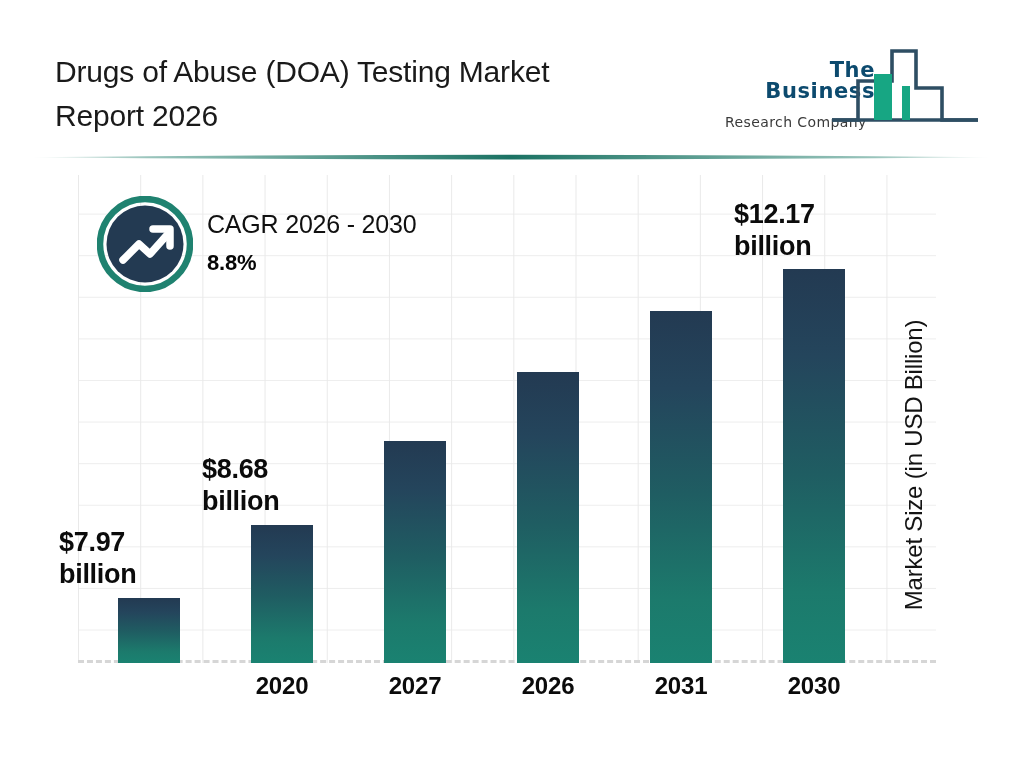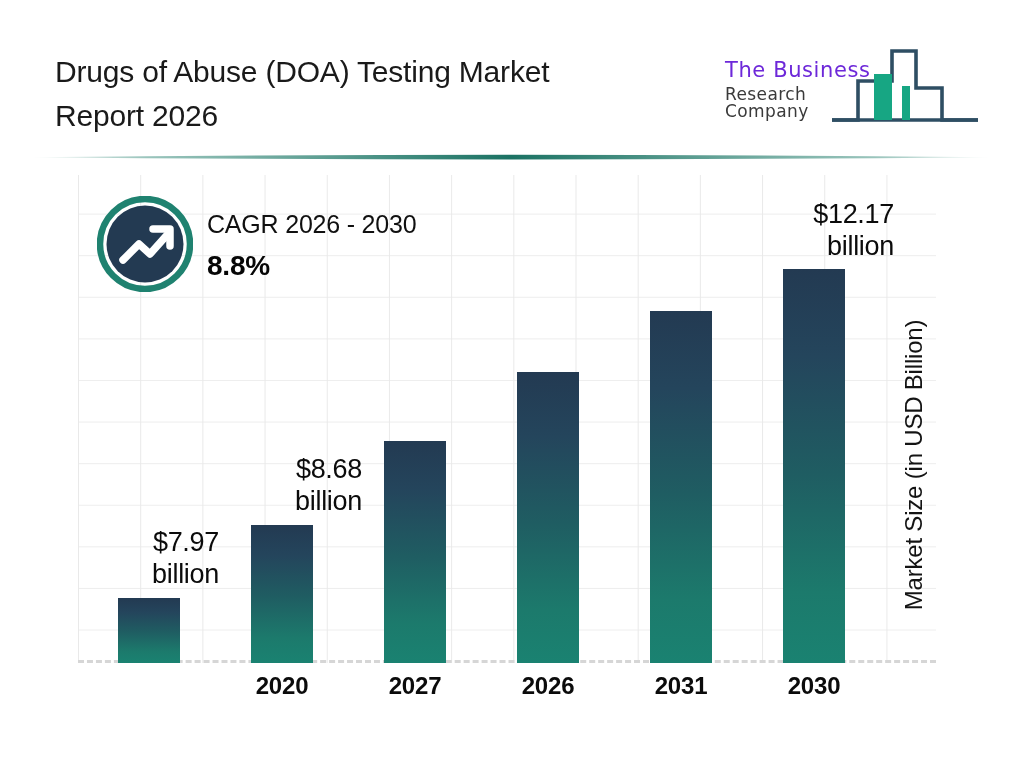--- a/index.html
+++ b/index.html
@@ -55,33 +55,34 @@
   }
   #logo-text {
     position: absolute;
     left: 0;
     top: 24px;
     width: 150px;
     text-align: left;
   }
   #logo-line1 {
     font-size: 21px;
-    font-weight: 400;
-    color: #6d28d9;
+    font-weight: 700;
+    color: #0c4a6e;
     letter-spacing: 0.6px;
     line-height: 1;
     font-family: "DejaVu Sans", sans-serif;
+    text-align: right;
   }
   #logo-line2 {
-    font-size: 17px;
+    font-size: 14px;
     font-weight: 400;
     color: #3a3a3a;
     letter-spacing: 0.4px;
     line-height: 1;
-    margin-top: 5px;
+    margin-top: 13px;
     font-family: "DejaVu Sans", sans-serif;
   }
   #logo-mark {
     position: absolute;
     left: 105px;
     top: 2px;
     width: 150px;
     height: 90px;
   }
 
@@ -123,24 +124,24 @@
   .bar {
     position: absolute;
     bottom: 0;
     width: 62px;
     background: linear-gradient(to bottom, #233a52 0%, #24455c 22%, #1f5d62 52%, #1c7a6c 82%, #1a8271 100%);
   }
 
   .bar-label {
     position: absolute;
     font-size: 27px;
-    font-weight: 400;
+    font-weight: 700;
     color: #0b0b0b;
     line-height: 1.18;
-    text-align: right;
+    text-align: left;
     white-space: pre-line;
     letter-spacing: -0.3px;
   }
 
   
   #xaxis {
     position: absolute;
     left: 78px;
     top: 672px;
     width: 858px;
@@ -200,21 +201,21 @@
     width: 290px;
   }
   #cagr-period {
     font-size: 25px;
     font-weight: 400;
     color: #101010;
     line-height: 1.15;
     letter-spacing: -0.2px;
   }
   #cagr-value {
-    font-size: 28px;
+    font-size: 22px;
     font-weight: 700;
     color: #060606;
     line-height: 1.1;
     margin-top: 12px;
     letter-spacing: -0.2px;
   }
 </style>
 </head>
 <body>
 

